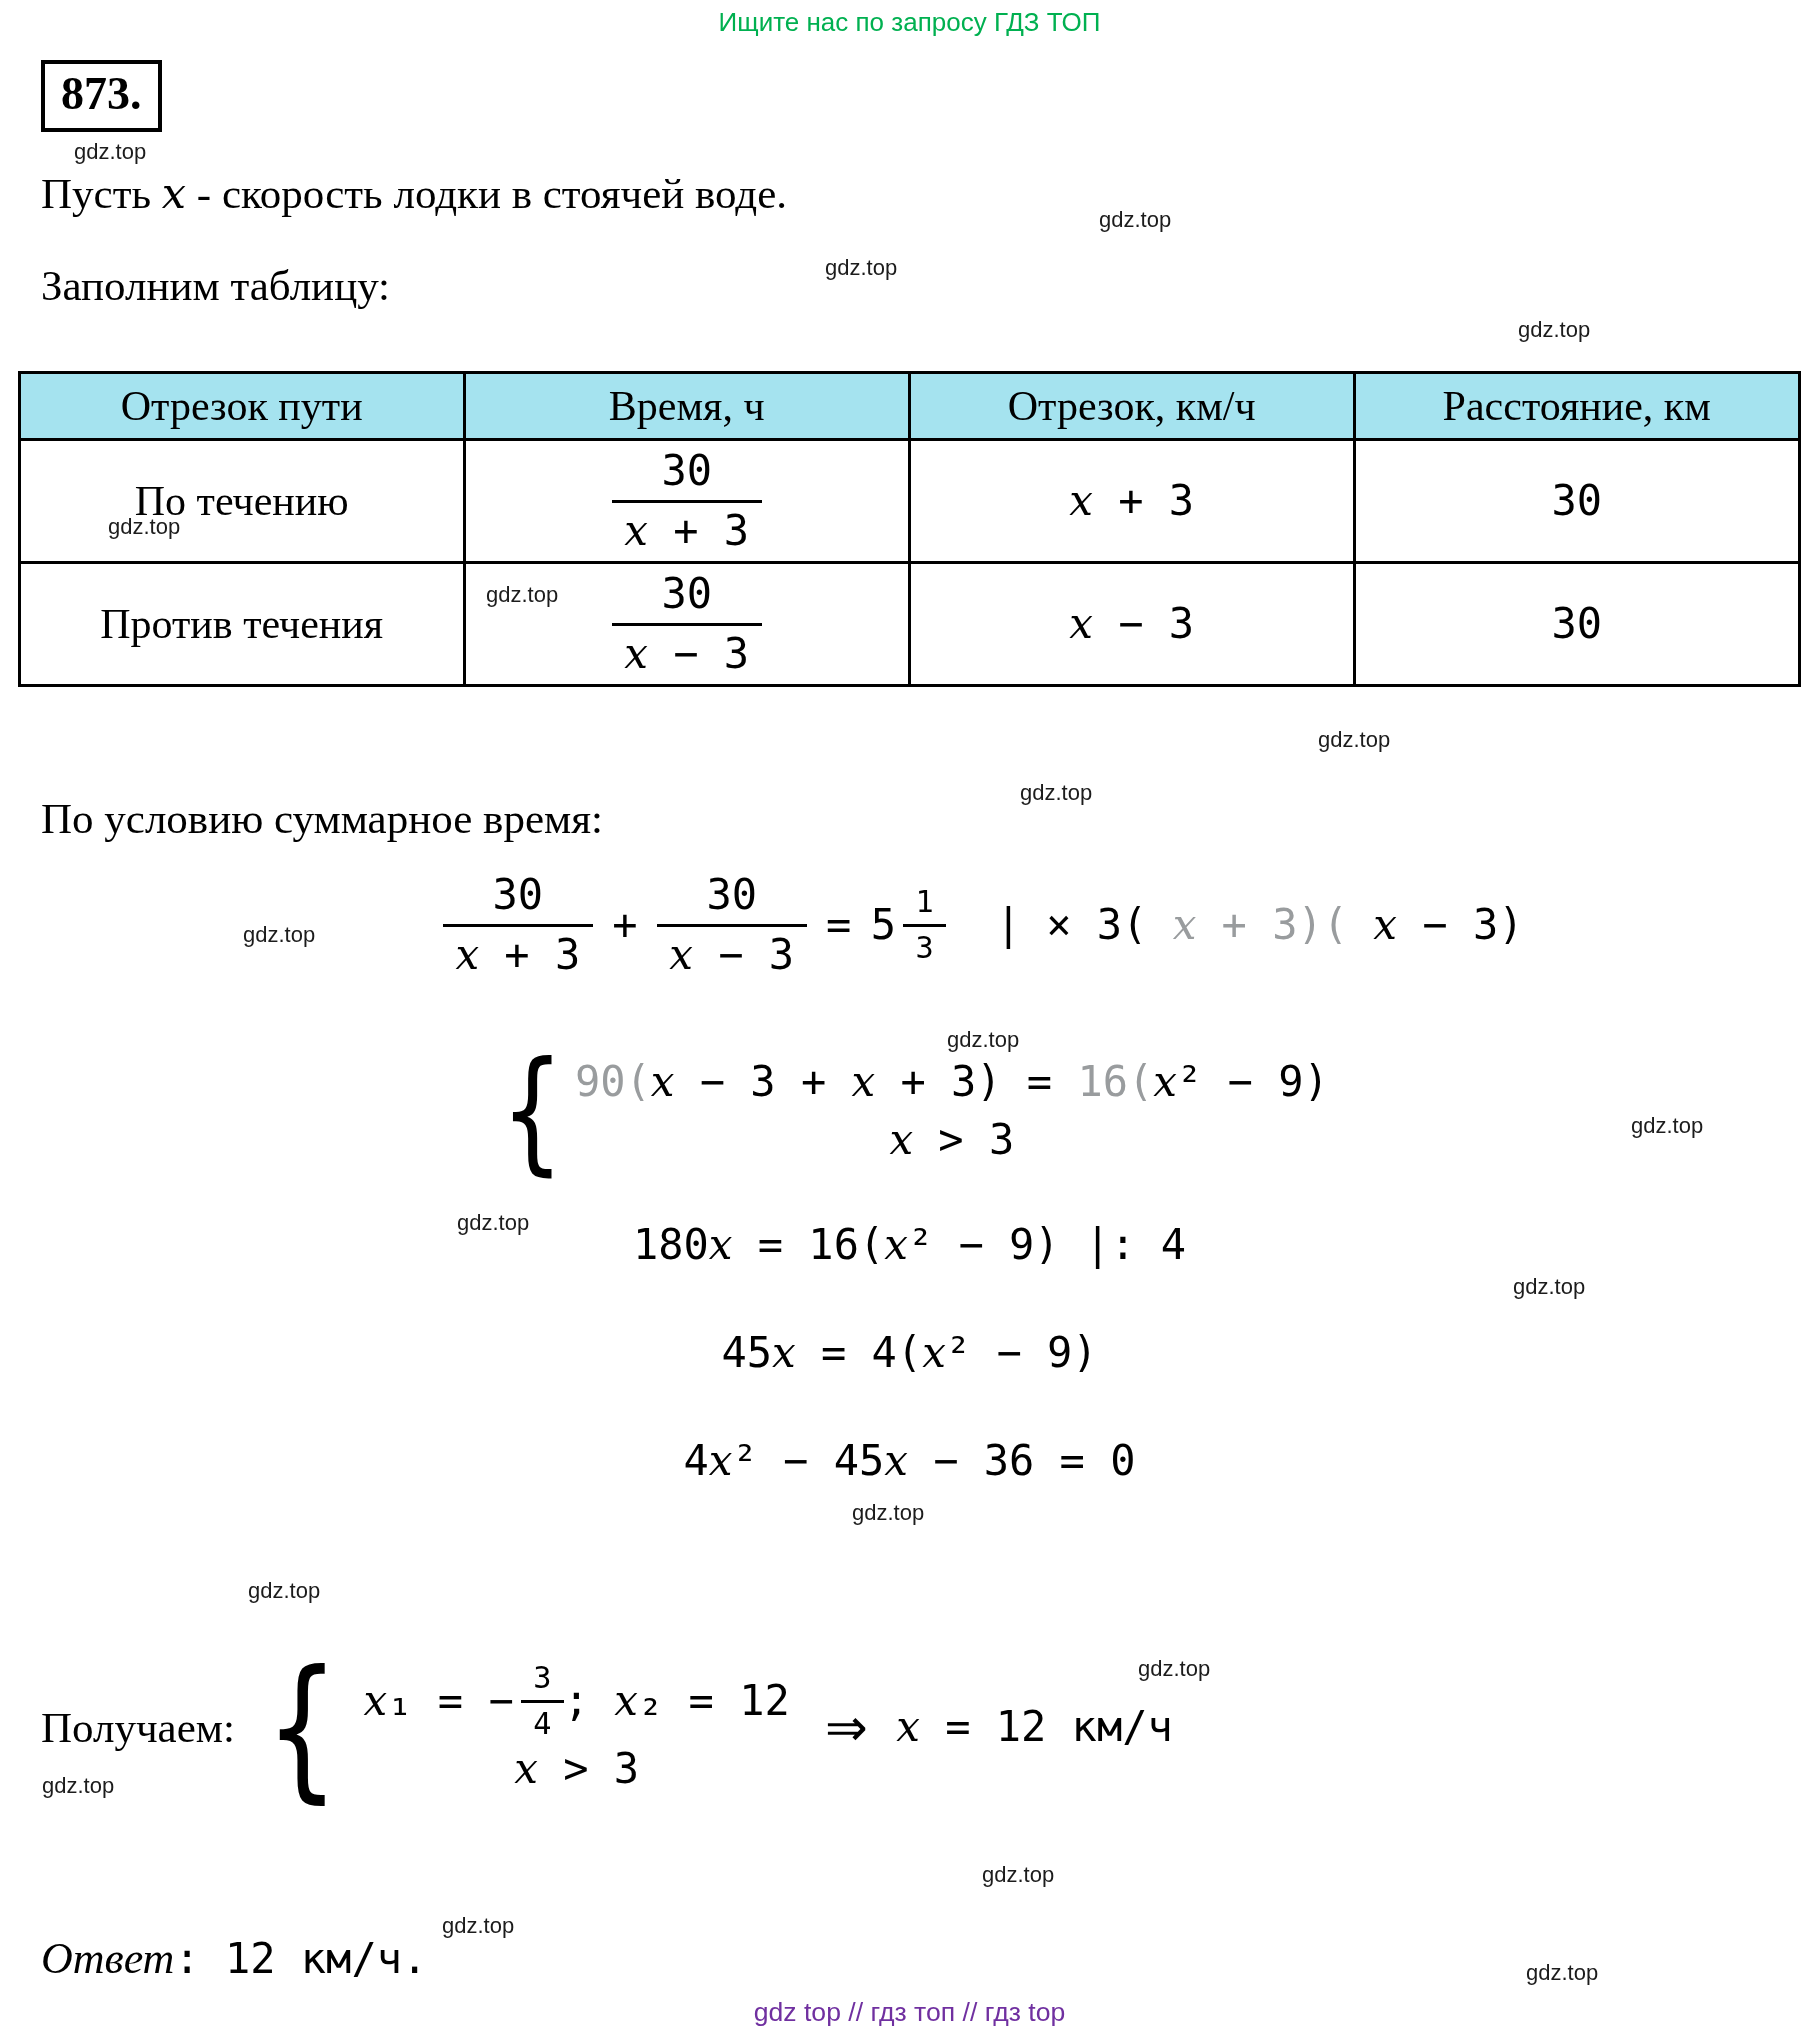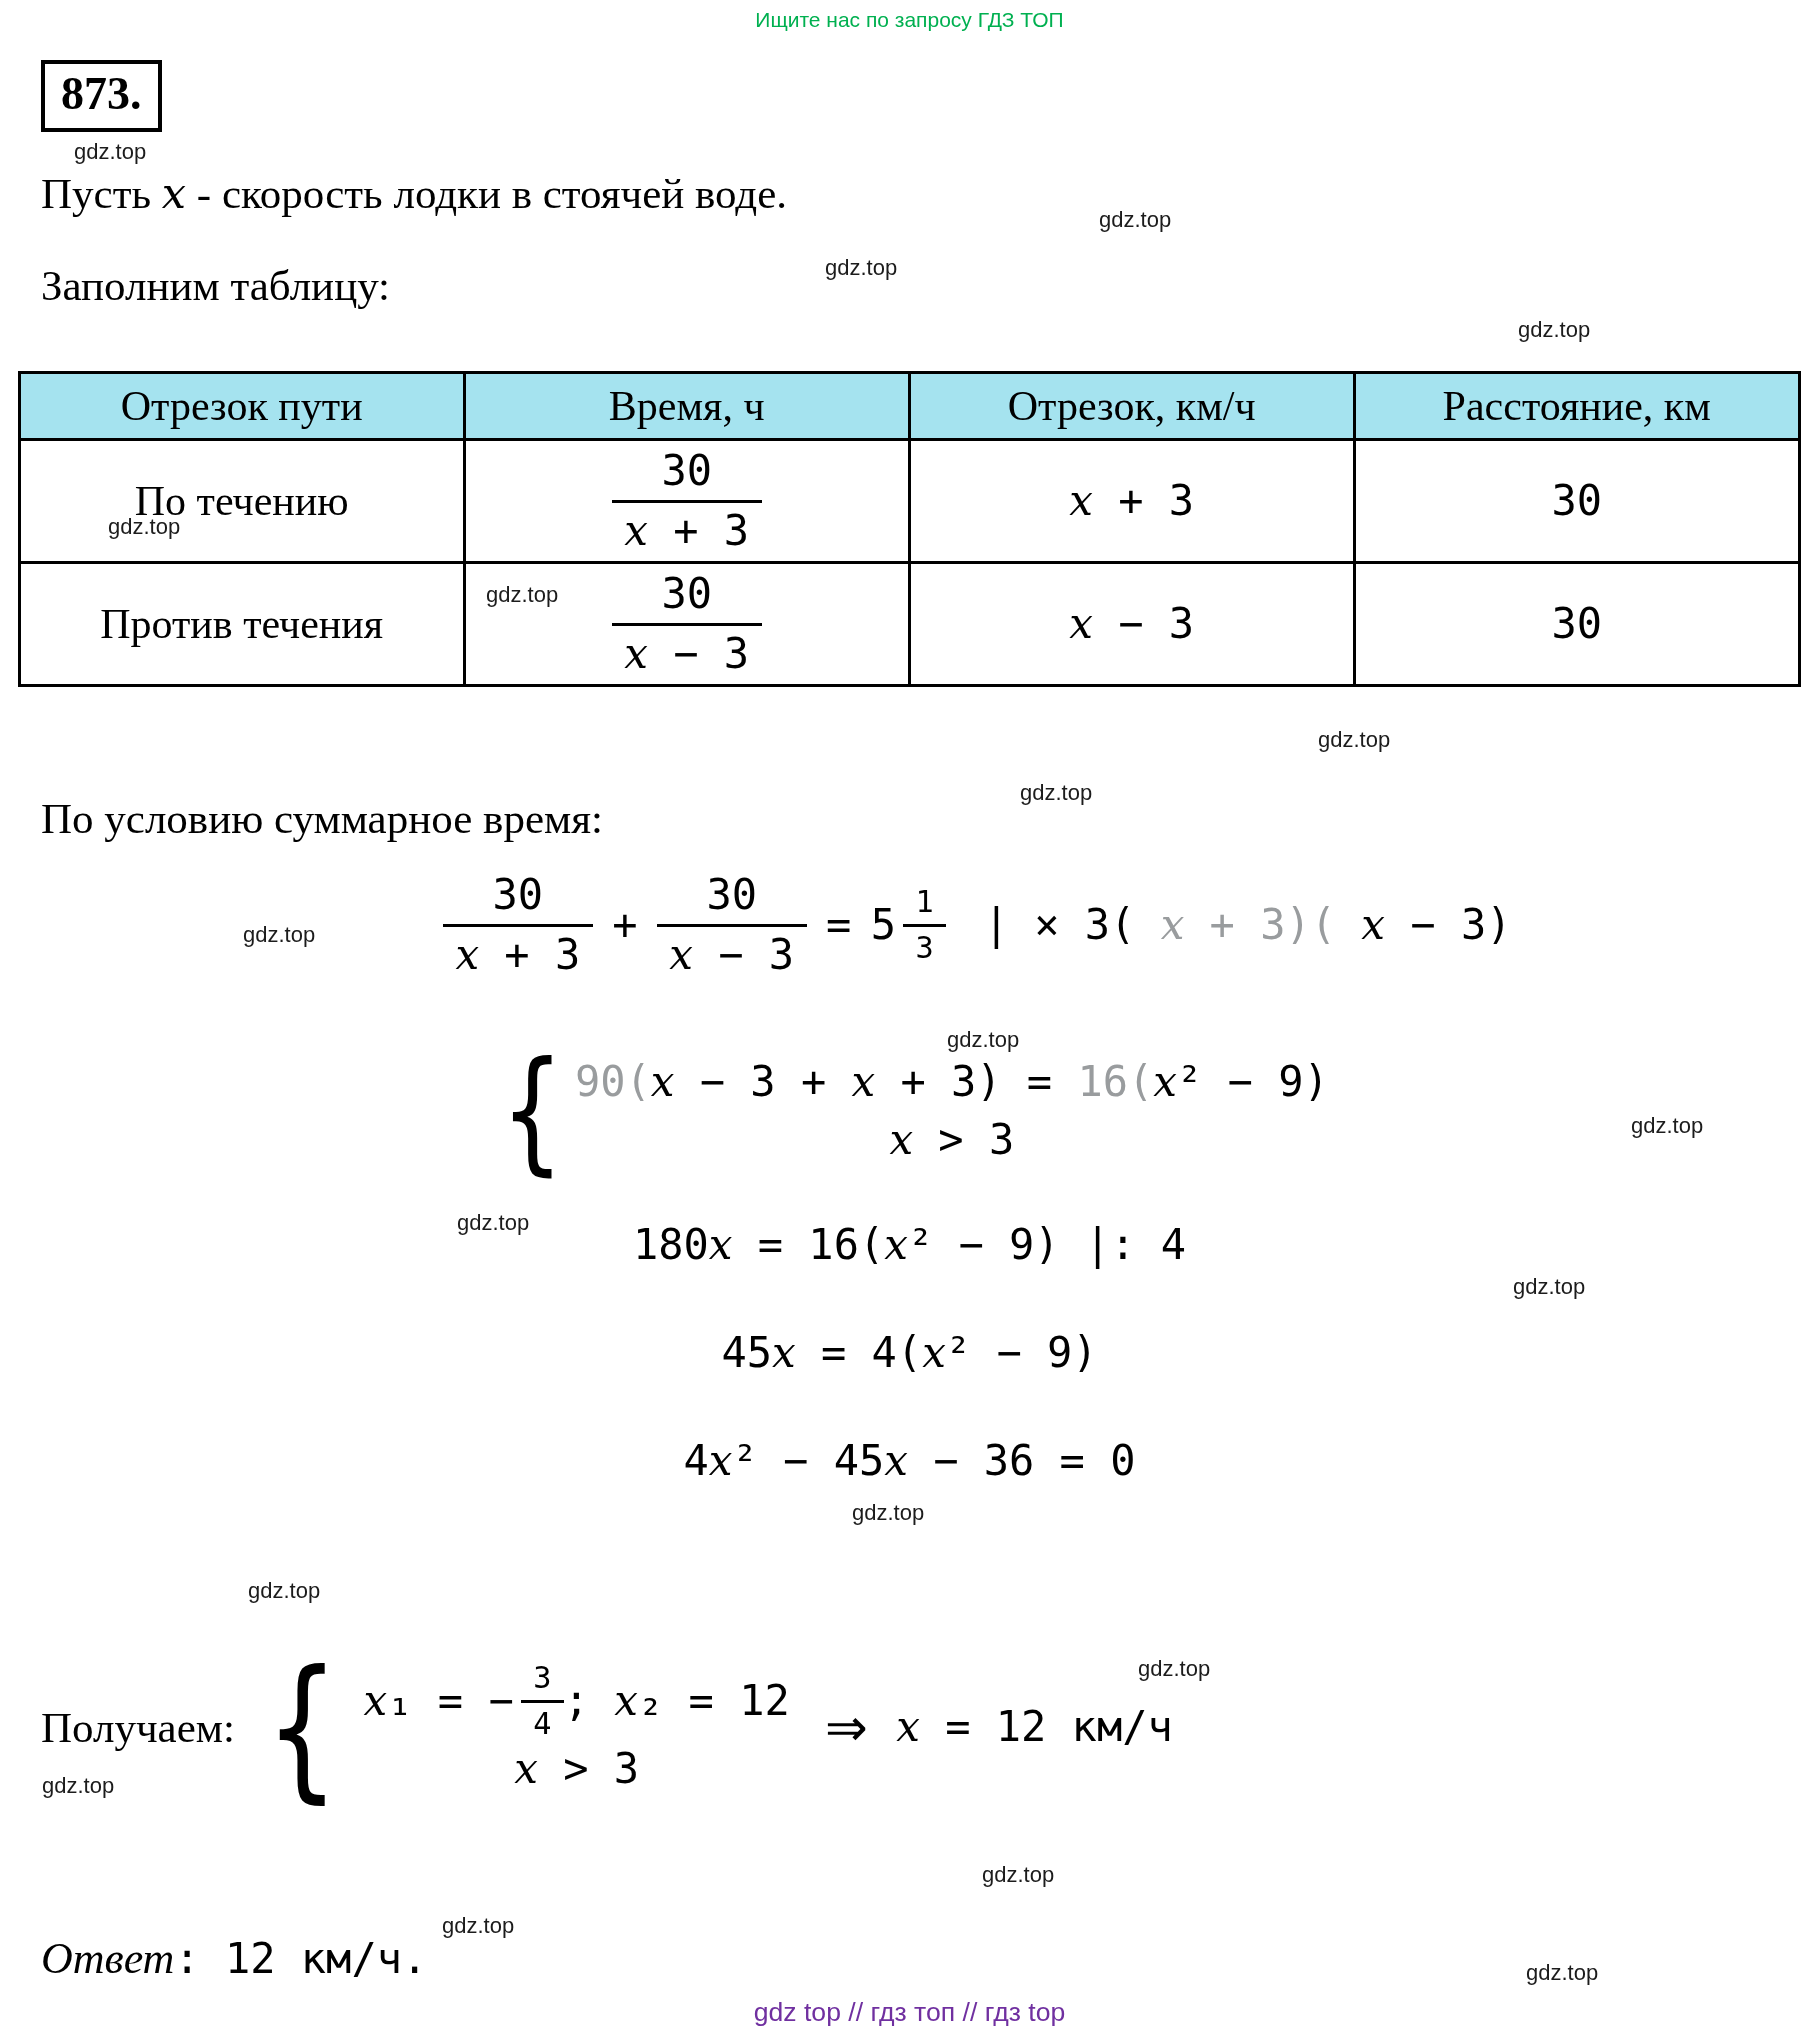--- a/index.html
+++ b/index.html
@@ -2,21 +2,21 @@
 <html style="--banner-green: #00b050; --table-header-bg: #a5e3ef; --footer-purple: #7030a0; --watermark-gray: #1c1c1c; --faded-gray: #999c9e;font-size:14px"><head>
 <meta charset="utf-8">
 <style>
   html,body { margin:0; padding:0; background:#ffffff; }
   .page {
     position:relative; width:1819px; height:2042px; background:#fff;
     font-family:"Liberation Serif", serif; color:#000; overflow:hidden; line-height:1.2;
   }
   .banner {
     position:absolute; top:7px; left:0; width:100%; text-align:center;
-    font-family:"Liberation Sans", sans-serif; font-size:21px; color:var(--banner-green,#00b050);
+    font-family:"Liberation Sans", sans-serif; font-size:26px; color:var(--banner-green,#00b050);
   }
   .problem-box {
     position:absolute; top:60px; left:41px; border:4.4px solid #000;
     padding:1.8px 16px 7px; font-size:46px; font-weight:bold;
   }
   .watermark {
     position:absolute; font-family:"Liberation Sans", sans-serif; font-size:22px;
     color:var(--watermark-gray,#1c1c1c); z-index:9; white-space:nowrap;
   }
   .textline { position:absolute; left:41px; font-size:43px; }
@@ -37,21 +37,21 @@
 
   .frac { display:inline-flex; flex-direction:column; text-align:center; vertical-align:middle; line-height:1.15; }
   .frac .num { padding:0 12.4px 4.4px; }
   .frac .den { border-top:3.5px solid #000; padding:4.4px 12.4px 0; }
   .frac.small { font-size:0.72em; margin-left:7px; }
 
   .eq-sum {
     position:absolute; top:871px; left:443px; display:flex; align-items:center;
     gap:19.5px; font-size:42px;
   }
-  .eq-sum .note { margin-left:18px; white-space:nowrap; }
+  .eq-sum .note { margin-left:30px; white-space:nowrap; }
   .faded { color:var(--faded-gray,#999c9e); }
 
   .system1 {
     position:absolute; top:1048px; left:0; width:100%;
     display:flex; justify-content:center; align-items:center; font-size:42px;
   }
   .brace { font-family:"DejaVu Sans", sans-serif; line-height:0.95; transform:scaleX(0.75); }
   .system1 .brace { font-size:133px; }
   .sys-lines { display:flex; flex-direction:column; align-items:center; gap:7px; }
 

